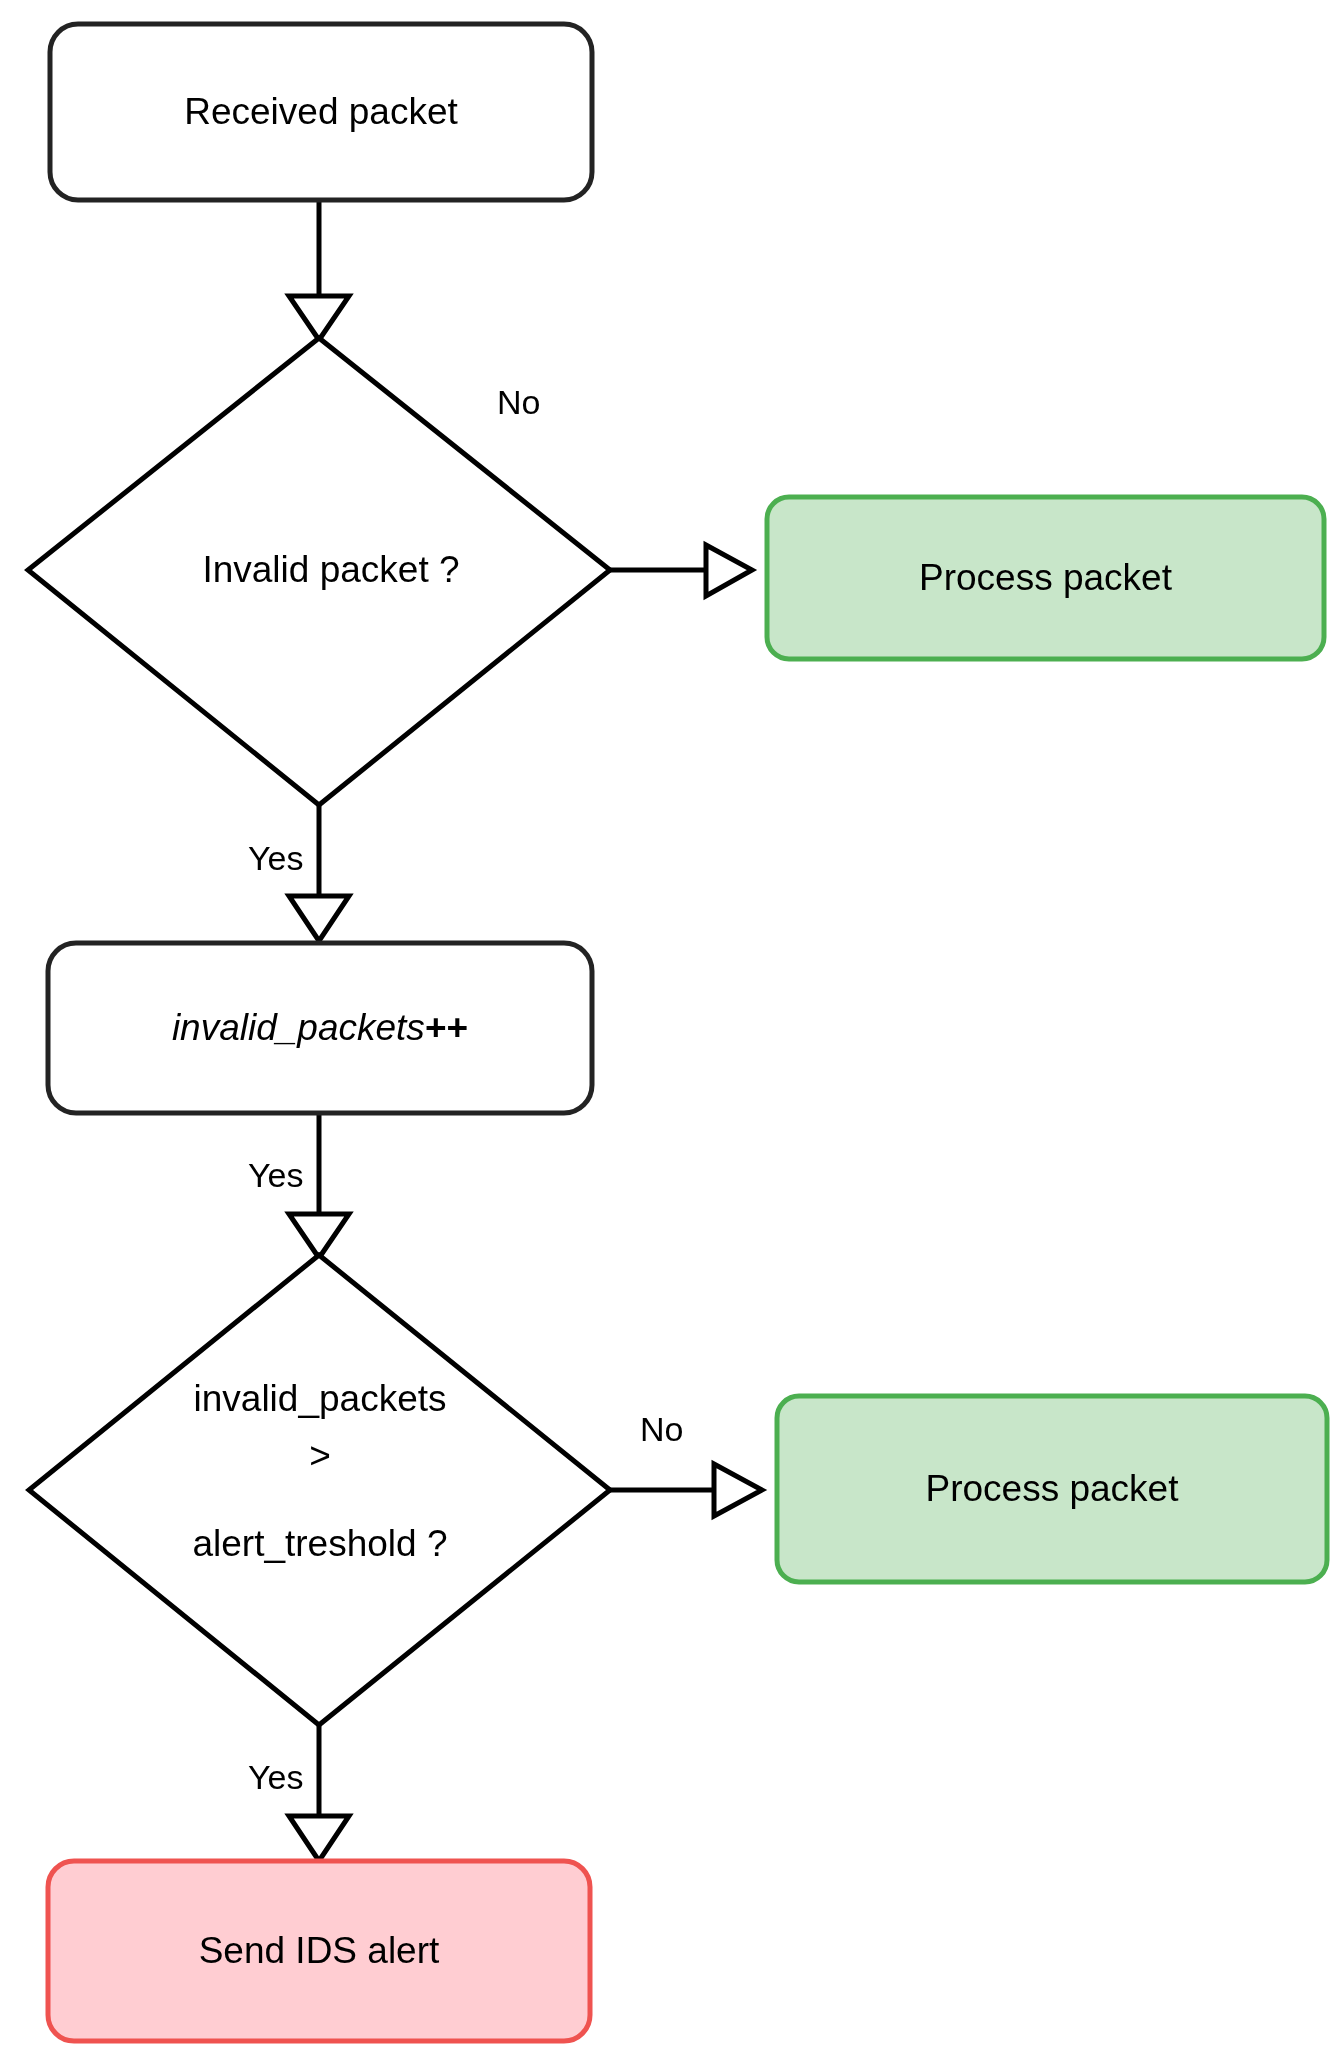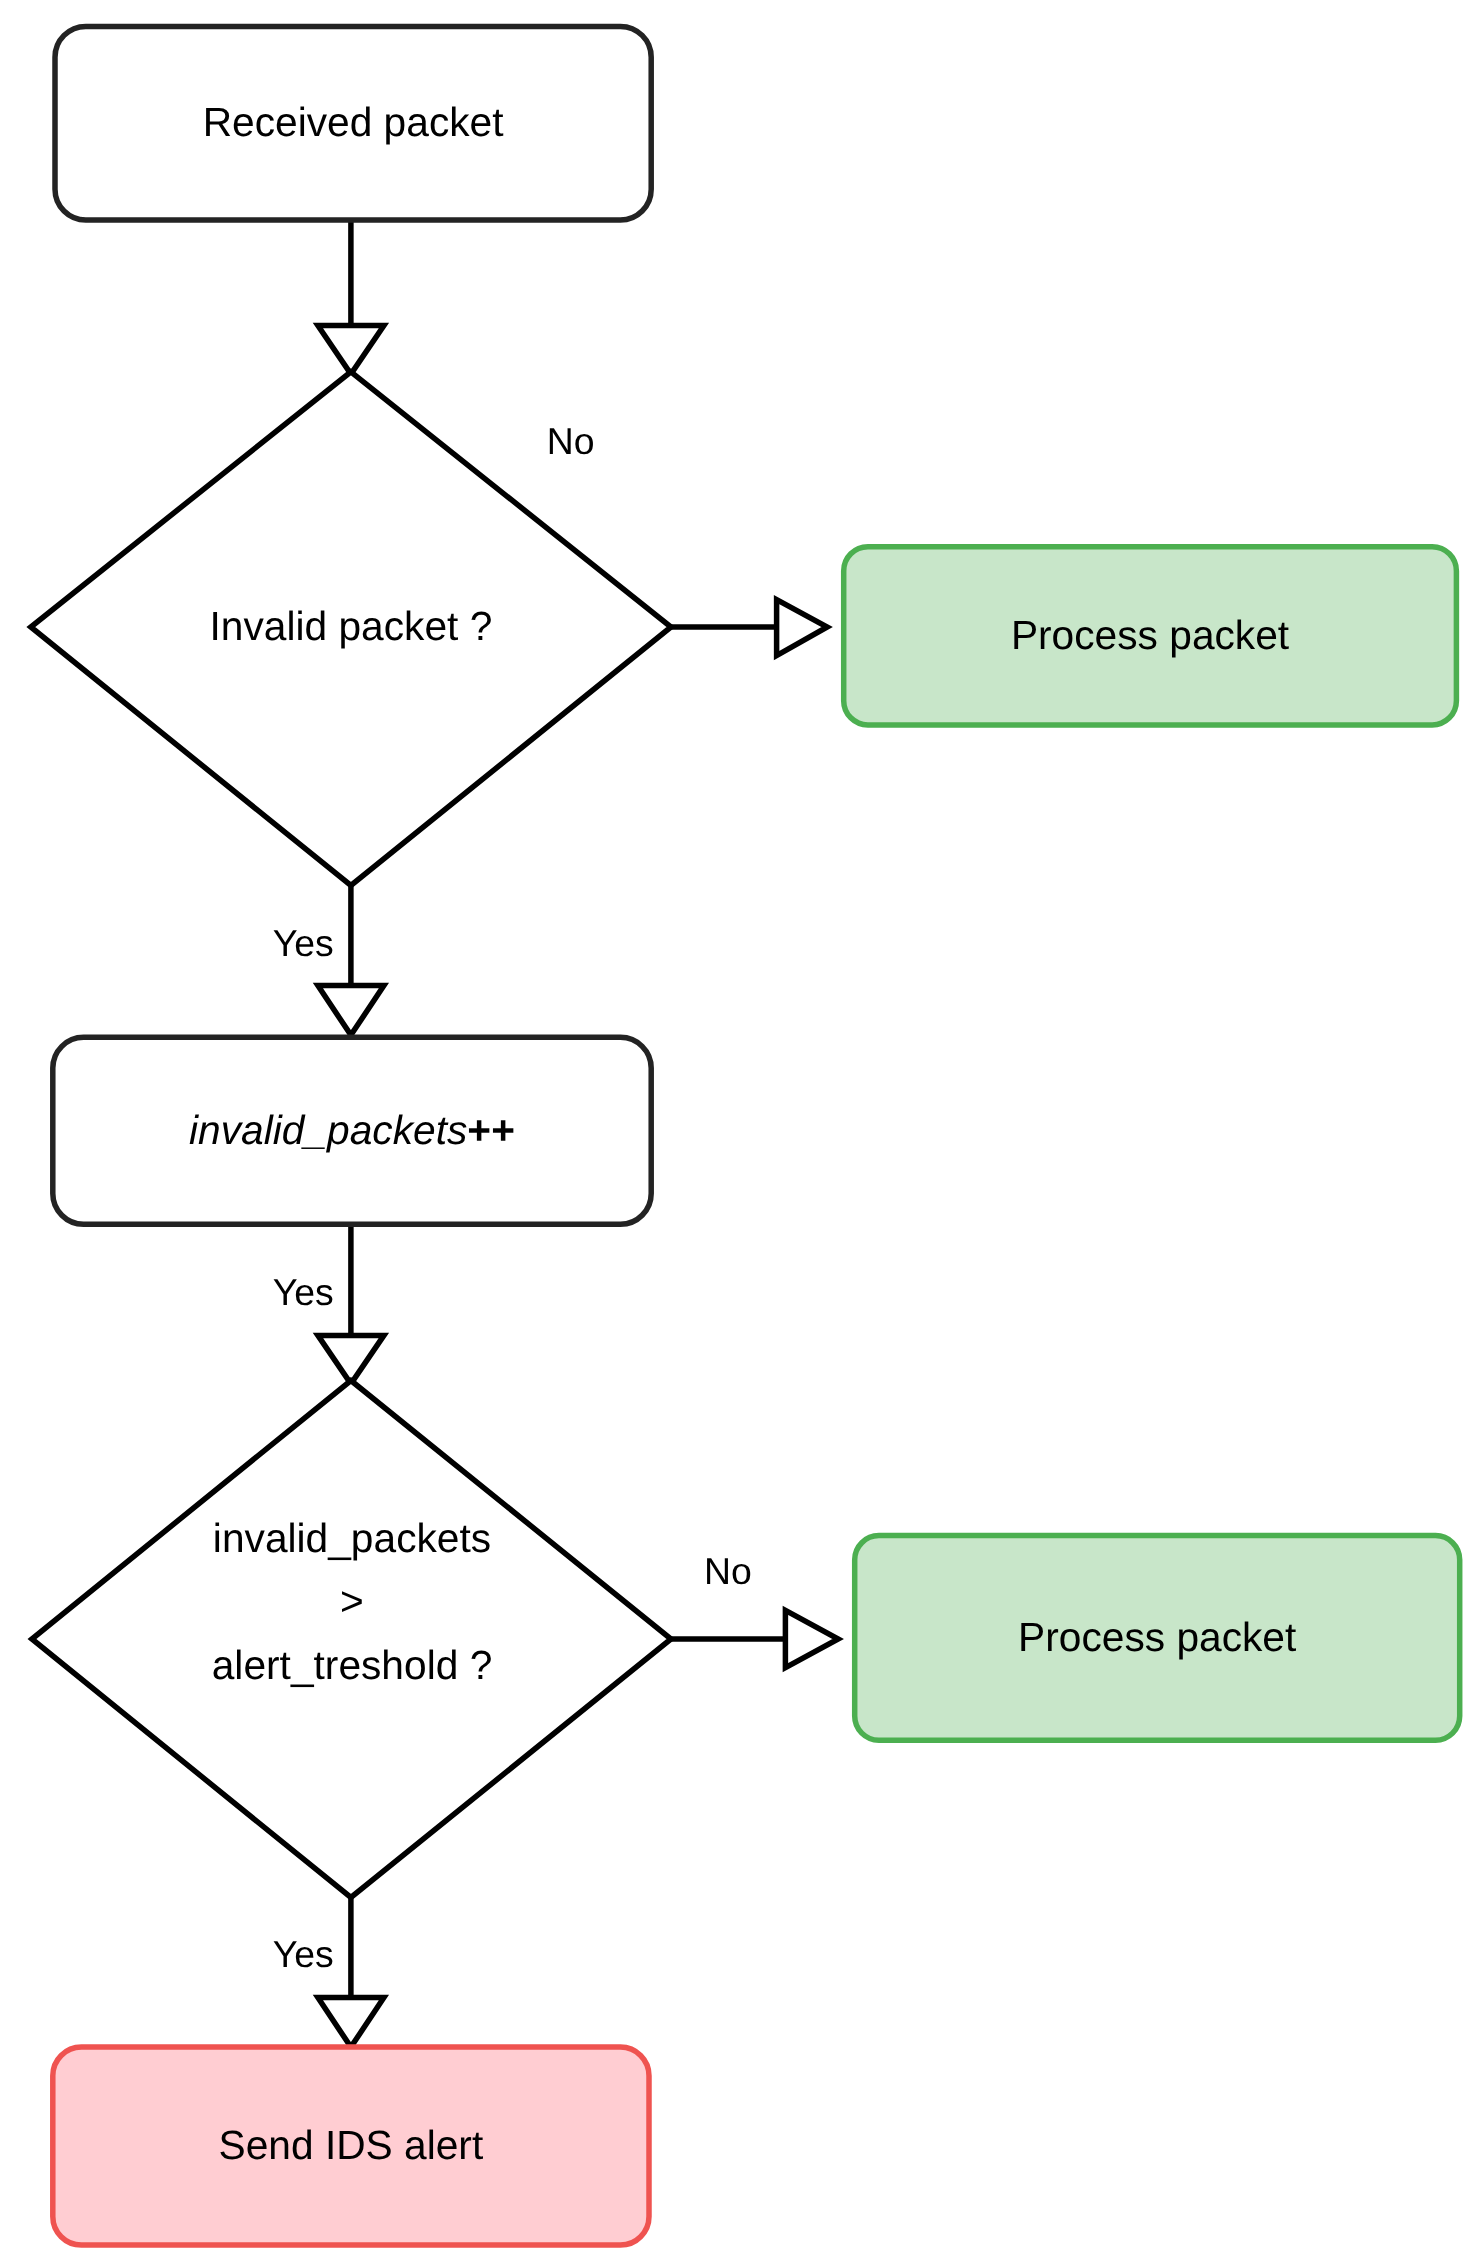--- a/index.html
+++ b/index.html
@@ -104,38 +104,38 @@
 
     
     <rect x="777" y="1396" width="550" height="186" rx="22" ry="22" fill="#c8e6c9" stroke="#4caf50" stroke-width="5"></rect>
 
     
     <rect x="48" y="1861" width="542" height="180" rx="26" ry="26" fill="#ffcdd2" stroke="#ef5350" stroke-width="5"></rect>
   </svg>
 
   <div class="node-label lbl-box" style="left:50px; top:24px; width:542px; height:176px;">Received packet</div>
 
-  <div class="node-label lbl-decision" style="left:118px; top:530px; width:402px; height:80px;">Invalid packet ?</div>
+  <div class="node-label lbl-decision" style="left:130px; top:530px; width:402px; height:80px;">Invalid packet ?</div>
 
   <div class="node-label lbl-edge" style="left:497px; top:378px; width:90px; height:48px; justify-content:flex-start;">No</div>
 
   <div class="node-label lbl-box" style="left:767px; top:497px; width:557px; height:162px;">Process packet</div>
 
   <div class="node-label lbl-edge" style="left:248px; top:834px; width:120px; height:48px; justify-content:flex-start;">Yes</div>
 
   <div class="node-label lbl-box" style="left:48px; top:943px; width:544px; height:170px;">
     <span class="code-ital">invalid_packets</span><span class="code-inc">++</span>
   </div>
 
   <div class="node-label lbl-edge" style="left:248px; top:1151px; width:120px; height:48px; justify-content:flex-start;">Yes</div>
 
   <div class="node-label lbl-decision" style="left:110px; top:1370px; width:420px; height:250px; flex-direction:column; justify-content:flex-start;">
     <span style="display:block;">invalid_packets</span>
     <span style="display:block;">&gt;</span>
-    <span style="display:block;">alert_treshold ?</span>
+    <span style="display:block;margin-top:30px;">alert_treshold ?</span>
   </div>
 
   <div class="node-label lbl-edge" style="left:640px; top:1405px; width:90px; height:48px; justify-content:flex-start;">No</div>
 
   <div class="node-label lbl-box" style="left:777px; top:1396px; width:550px; height:186px;">Process packet</div>
 
   <div class="node-label lbl-edge" style="left:248px; top:1753px; width:120px; height:48px; justify-content:flex-start;">Yes</div>
 
   <div class="node-label lbl-box" style="left:48px; top:1861px; width:542px; height:180px;">Send IDS alert</div>
 

